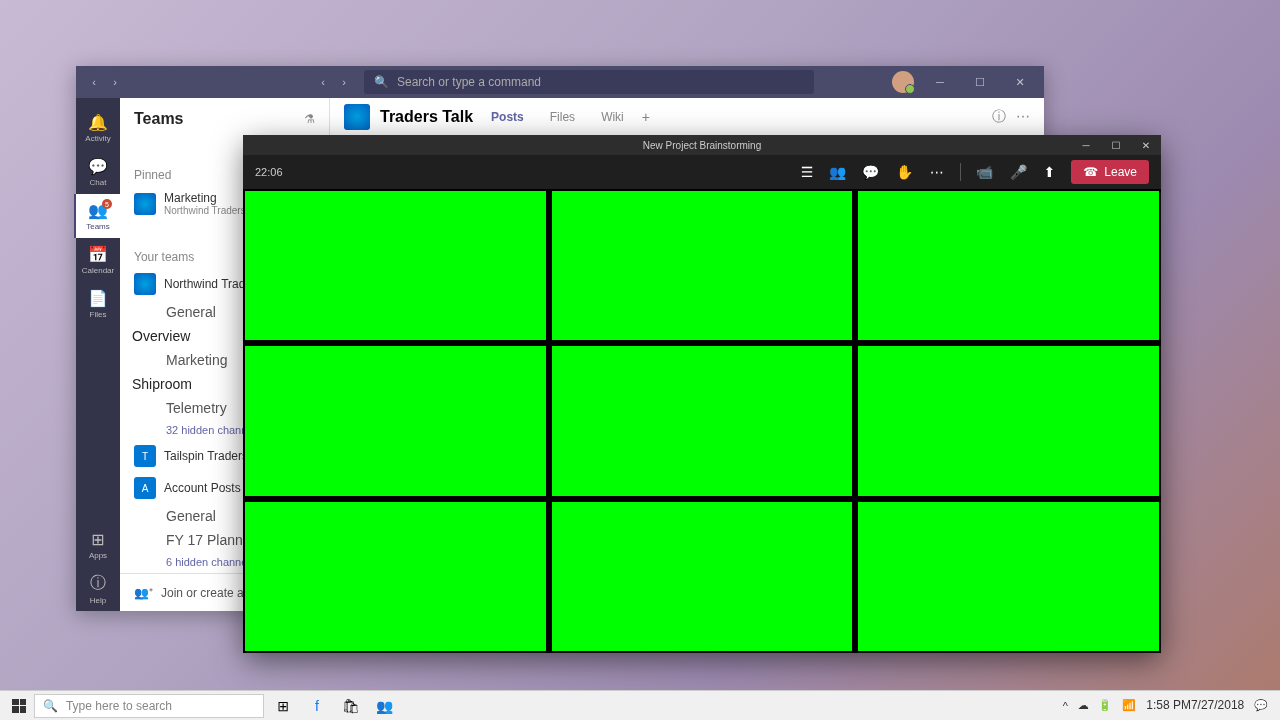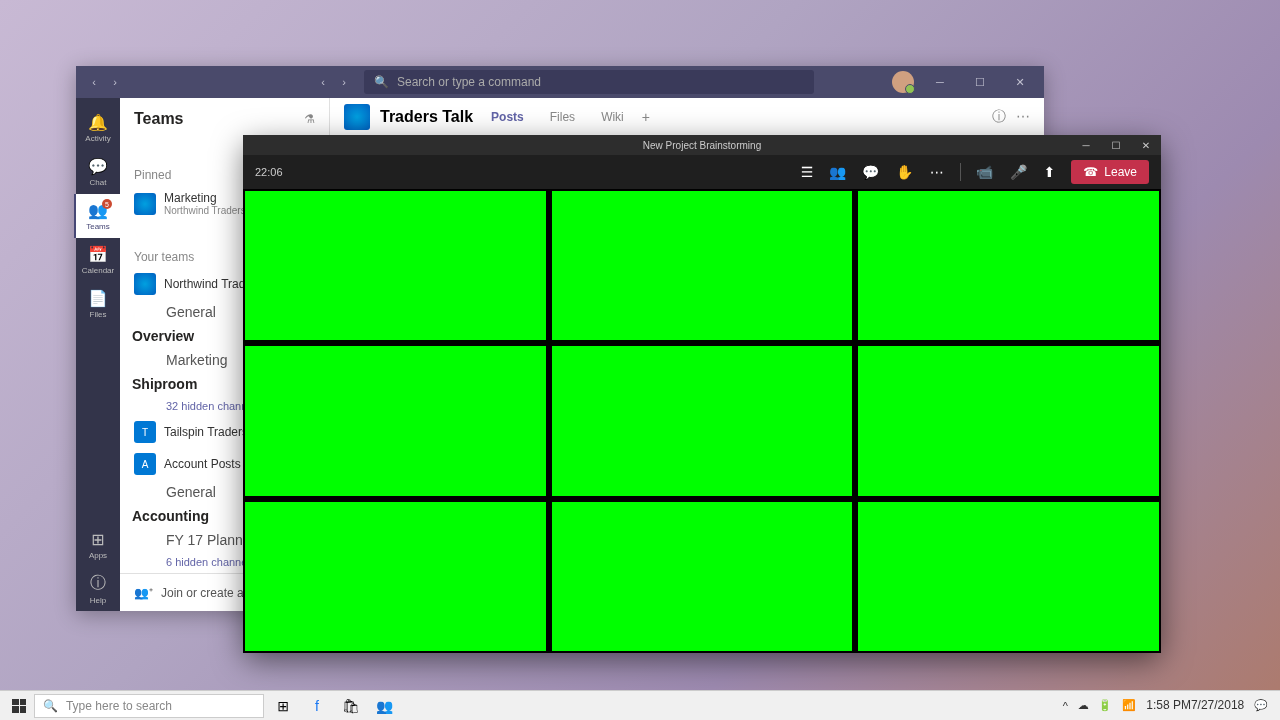--- a/index.html
+++ b/index.html
@@ -33,21 +33,21 @@
 .sidebar-title { font-size: 16px; font-weight: 700; color: #252423; }
 .filter-icon { color: #888; font-size: 12px; cursor: pointer; }
 .section-label { font-size: 12px; color: #888; padding: 6px 14px 4px; margin-top: 22px; }
 .team-row { display: flex; align-items: center; padding: 5px 14px; gap: 8px; cursor: pointer; }
 .team-logo { width: 22px; height: 22px; background: #0078d4; border-radius: 3px; display: flex; align-items: center; justify-content: center; color: #fff; font-size: 10px; }
 .team-logo.swirl { background: radial-gradient(circle, #00a0e0, #0060c0); }
 .team-info { display: flex; flex-direction: column; line-height: 1.2; }
 .team-name { font-size: 12px; color: #333; }
 .team-sub { font-size: 10px; color: #888; }
 .channel { font-size: 14px; color: #555; padding: 4px 14px 4px 46px; cursor: pointer; }
-.channel.bold { font-weight: 700; color: #252423; padding-left: 12px; }
+.channel.bold { font-weight: 400; color: #252423; padding-left: 12px; }
 .channel.link { color: #6264a7; font-size: 11px; }
 .sidebar-footer { margin-top: auto; padding: 10px 14px; border-top: 1px solid #e0e0e0; display: flex; align-items: center; gap: 8px; font-size: 12px; color: #555; cursor: pointer; }
 
 
 .main-area { flex: 1; background: #fff; display: flex; flex-direction: column; }
 .channel-header { height: 38px; display: flex; align-items: center; padding: 0 14px; gap: 10px; border-bottom: 1px solid #eee; }
 .channel-logo { width: 26px; height: 26px; border-radius: 3px; background: radial-gradient(circle, #00a0e0, #0060c0); }
 .channel-title { font-size: 16px; font-weight: 700; color: #000000; }
 .tab { font-size: 12px; color: #888; padding: 0 8px; cursor: pointer; }
 .tab.active { color: #6264a7; font-weight: 600; }
@@ -155,33 +155,33 @@
       <div class="section-label">Your teams</div>
 
       <div class="team-row">
         <div class="team-logo swirl"></div>
         <span class="team-name">Northwind Traders</span>
       </div>
       <div class="channel">General</div>
       <div class="channel bold">Overview</div>
       <div class="channel">Marketing</div>
       <div class="channel bold">Shiproom</div>
+      <div class="channel">Telemetry</div>
       <div class="channel link">32 hidden channels</div>
 
       <div class="team-row">
         <div class="team-logo">T</div>
         <span class="team-name">Tailspin Traders</span>
       </div>
 
       <div class="team-row">
         <div class="team-logo">A</div>
         <span class="team-name">Account Posts</span>
       </div>
       <div class="channel">General</div>
-      <div class="channel bold">Accounting</div>
       <div class="channel">FY 17 Planning</div>
       <div class="channel link">6 hidden channels</div>
 
       <div class="sidebar-footer">
         <span>👥⁺</span>
         <span>Join or create a team</span>
       </div>
     </div>
 
     <div class="main-area">

